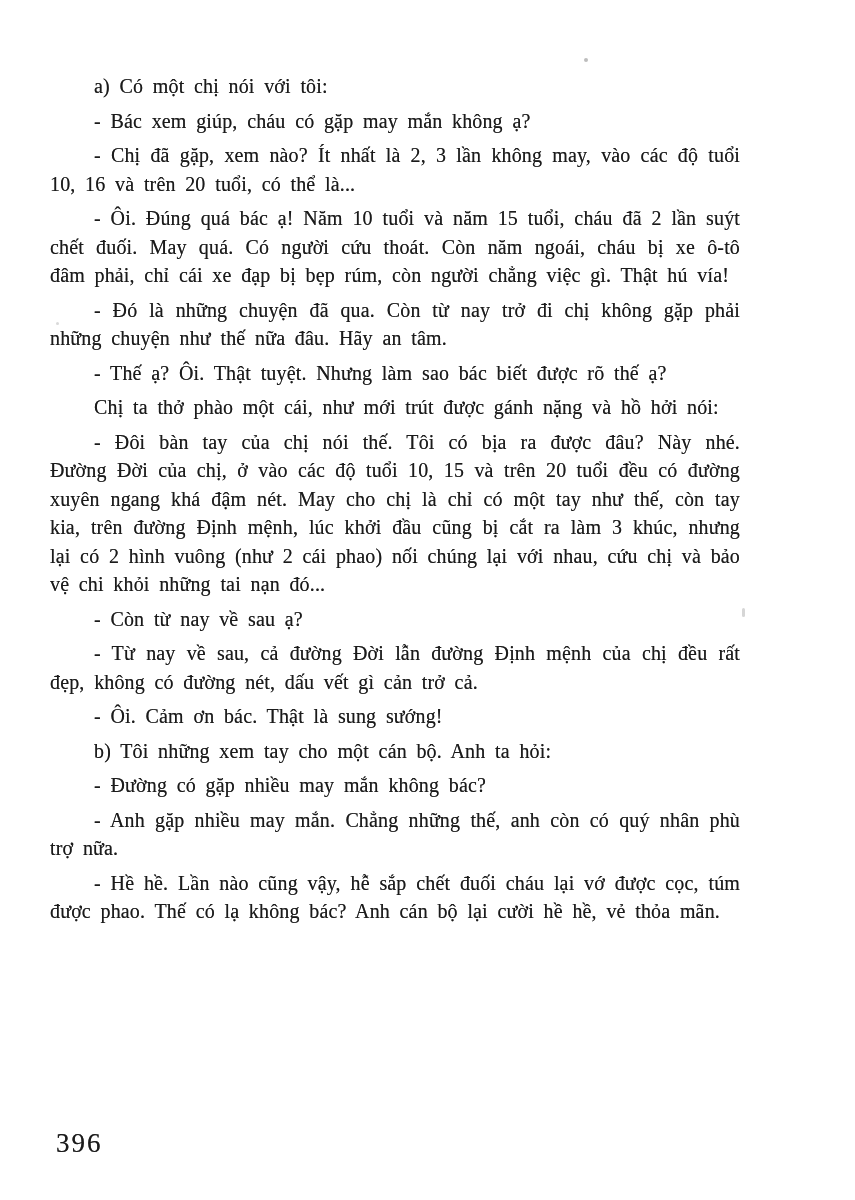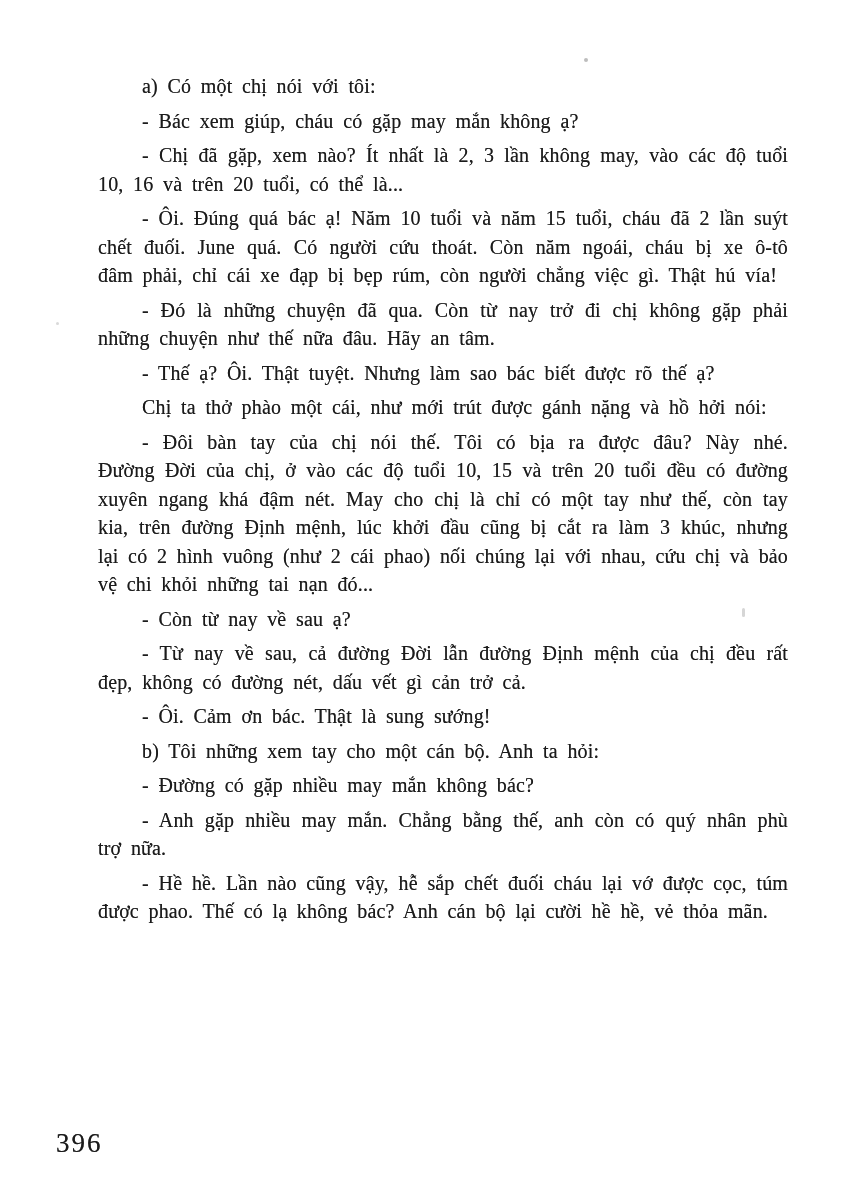--- a/index.html
+++ b/index.html
@@ -10,21 +10,20 @@
     background: #ffffff;
     overflow: hidden;
     font-family: "Liberation Serif", "DejaVu Serif", serif;
     color: #1b1b1b;
   }
   .content {
     position: absolute;
     left: 50px;
     top: 72px;
     width: 690px;
-    margin-left: 48px;
   }
   .content p {
     margin: 0 0 6px 0;
     font-size: 20px;
     line-height: 28.5px;
     text-align: justify;
     text-indent: 44px;
     word-spacing: 4.5px;
     letter-spacing: 0.15px;
     
@@ -47,31 +46,31 @@
   .speck-3 { left: 56px; top: 322px; width: 3px; height: 3px; border-radius: 50%; background: #d9d9d9; }
 </style>
 </head>
 <body>
 
 <div class="page">
   <div class="content">
     <p>a) Có một chị nói với tôi:</p>
     <p>- Bác xem giúp, cháu có gặp may mắn không ạ?</p>
     <p>- Chị đã gặp, xem nào? Ít nhất là 2, 3 lần không may, vào các độ tuổi 10, 16 và trên 20 tuổi, có thể là...</p>
-    <p>- Ôi. Đúng quá bác ạ! Năm 10 tuổi và năm 15 tuổi, cháu đã 2 lần suýt chết đuối. June quá. Có người cứu thoát. Còn năm ngoái, cháu bị xe ô-tô đâm phải, chỉ cái xe đạp bị bẹp rúm, còn người chẳng việc gì. Thật hú vía!</p>
+    <p>- Ôi. Đúng quá bác ạ! Năm 10 tuổi và năm 15 tuổi, cháu đã 2 lần suýt chết đuối. May quá. Có người cứu thoát. Còn năm ngoái, cháu bị xe ô-tô đâm phải, chỉ cái xe đạp bị bẹp rúm, còn người chẳng việc gì. Thật hú vía!</p>
     <p>- Đó là những chuyện đã qua. Còn từ nay trở đi chị không gặp phải những chuyện như thế nữa đâu. Hãy an tâm.</p>
     <p>- Thế ạ? Ôi. Thật tuyệt. Nhưng làm sao bác biết được rõ thế ạ?</p>
     <p>Chị ta thở phào một cái, như mới trút được gánh nặng và hồ hởi nói:</p>
     <p>- Đôi bàn tay của chị nói thế. Tôi có bịa ra được đâu? Này nhé. Đường Đời của chị, ở vào các độ tuổi 10, 15 và trên 20 tuổi đều có đường xuyên ngang khá đậm nét. May cho chị là chỉ có một tay như thế, còn tay kia, trên đường Định mệnh, lúc khởi đầu cũng bị cắt ra làm 3 khúc, nhưng lại có 2 hình vuông (như 2 cái phao) nối chúng lại với nhau, cứu chị và bảo vệ chi khỏi những tai nạn đó...</p>
     <p>- Còn từ nay về sau ạ?</p>
     <p>- Từ nay về sau, cả đường Đời lẫn đường Định mệnh của chị đều rất đẹp, không có đường nét, dấu vết gì cản trở cả.</p>
     <p>- Ôi. Cảm ơn bác. Thật là sung sướng!</p>
     <p>b) Tôi những xem tay cho một cán bộ. Anh ta hỏi:</p>
     <p>- Đường có gặp nhiều may mắn không bác?</p>
-    <p>- Anh gặp nhiều may mắn. Chẳng bằng thế, anh còn có quý nhân phù trợ nữa.</p>
+    <p>- Anh gặp nhiều may mắn. Chẳng những thế, anh còn có quý nhân phù trợ nữa.</p>
     <p>- Hề hề. Lần nào cũng vậy, hễ sắp chết đuối cháu lại vớ được cọc, túm được phao. Thế có lạ không bác? Anh cán bộ lại cười hề hề, vẻ thỏa mãn.</p>
   </div>
 
   <div class="page-number">396</div>
 
   <span class="speck speck-1"></span>
   <span class="speck speck-2"></span>
   <span class="speck speck-3"></span>
 </div>
 

